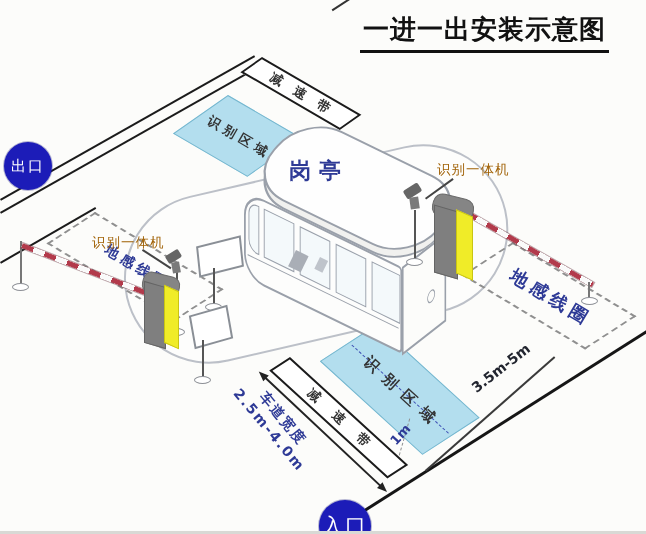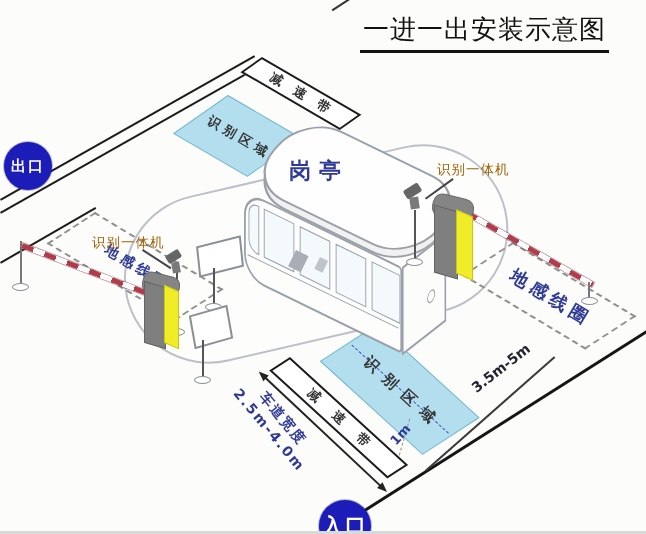--- a/index.html
+++ b/index.html
@@ -2,21 +2,21 @@
 <html><head>
 <meta charset="utf-8">
 <style>
   html,body{margin:0;padding:0;background:#e9e9e6;}
   #canvas{position:relative;width:646px;height:534px;background:#fcfcfa;overflow:hidden;
           font-family:"DejaVu Sans","Liberation Sans",sans-serif;}
   .pp{position:absolute;transform-origin:0 0;box-sizing:border-box;}
   .pp-label{position:absolute;inset:0;display:flex;align-items:center;justify-content:center;white-space:nowrap;}
   .line{position:absolute;transform-origin:0 0;}
   
-  .title{position:absolute;left:360px;top:12px;font-size:26px;font-weight:normal;color:#111;
+  .title{position:absolute;left:360px;top:12px;font-size:26px;font-weight:bold;color:#111;
          letter-spacing:1px;border-bottom:3px solid #111;padding:0 3px 3px 3px;white-space:nowrap;}
   .title-tick{position:absolute;left:330px;top:2px;width:27px;height:2px;background:#333;transform:rotate(-33deg);}
   
   .lane{height:0;border-top:2.5px solid #1b1b1b;}
   .lane-thick{height:0;border-top:3px solid #161616;}
   
   .platform{left:107px;top:215px;width:390px;height:170px;border-radius:85px;border:2px solid #bcc0c8;
             background:#fdfdfc;transform:rotate(-13deg);}
   
   .bump{border:2.5px solid #1b1b1b;background:#fff;}
@@ -72,21 +72,21 @@
   .dist-line{position:absolute;left:425px;top:470px;width:172px;height:1.5px;background:#3a3a3a;
       transform:rotate(-41.4deg);transform-origin:0 0;}
   .dist-label{position:absolute;left:466px;top:360px;font-size:14px;font-weight:bold;color:#22252f;
       transform:rotate(-38deg);white-space:nowrap;}
   .m1-dash{position:absolute;left:404px;top:418px;height:38px;border-left:1.5px dashed #8f8f8f;transform:rotate(16deg);}
   .m1-label{position:absolute;left:389px;top:427px;font-size:13px;font-weight:bold;color:#2e3a96;transform:rotate(-48deg);}
   
   .cam-label{position:absolute;font-size:13.5px;color:#a16207;letter-spacing:1px;white-space:nowrap;}
   .pointer{position:absolute;height:1.5px;background:#444;transform-origin:0 0;}
   
-  .badge{position:absolute;border-radius:50%;background:#1c1cb8;color:#fff;font-weight:bold;
+  .badge{position:absolute;border-radius:50%;background:#1c1cb8;color:#fff;font-weight:normal;
          display:flex;align-items:center;justify-content:center;letter-spacing:2px;
          box-shadow:0 0 0 1px rgba(20,20,120,0.3);}
   .bottom-strip{position:absolute;left:0;top:531px;width:646px;height:3px;background:#d9d9d5;}
 </style>
 </head>
 <body>
 
 <div id="canvas">
 
   <div class="pp platform"></div>

